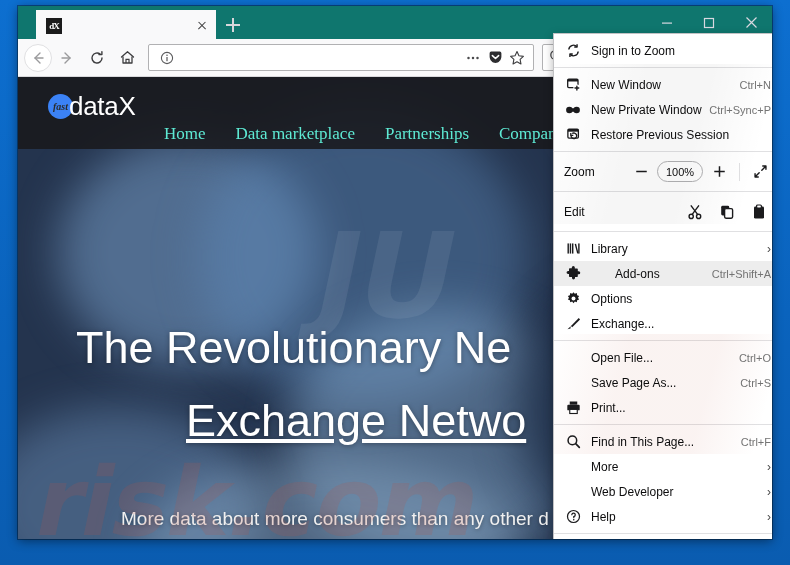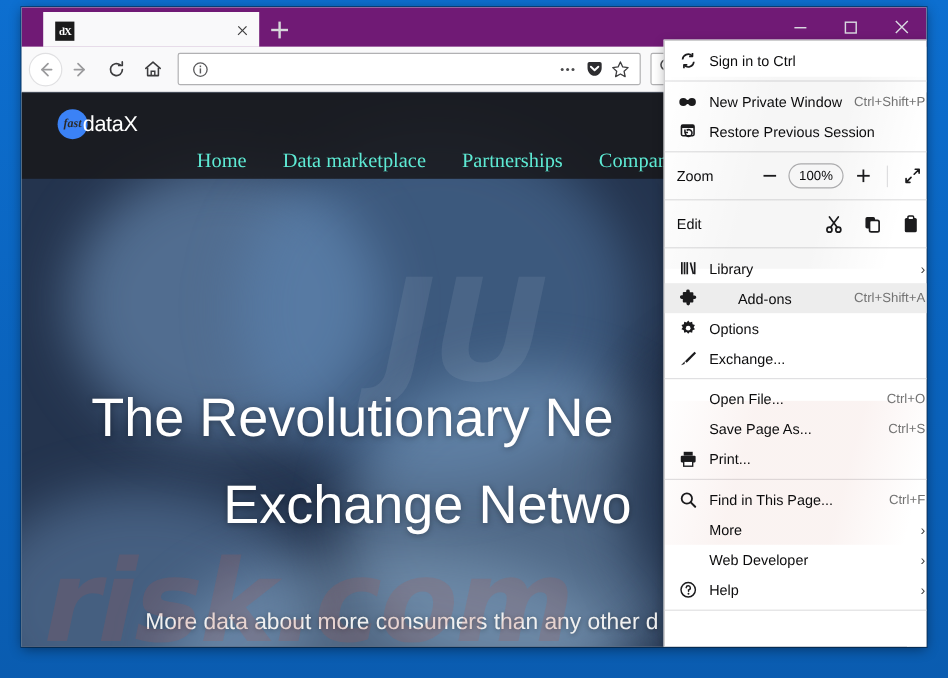--- a/index.html
+++ b/index.html
@@ -23,21 +23,21 @@
     width: 754px; height: 533px;
     background: #fff;
     box-shadow: 0 0 0 1px rgba(0,0,0,.35), 0 2px 10px rgba(0,0,0,.45);
     overflow: hidden;
   }
 
   
   #titlebar {
     position: relative;
     height: 33px;
-    background: #701a75;
+    background: #0f766e;
     display: flex; align-items: flex-end;
   }
   #titlebar-left-pad { width: 18px; height: 33px; }
   .tab {
     position: relative;
     width: 180px; height: 29px;
     background: #f9f9fa;
     display: flex; align-items: center;
     padding: 0 6px 0 10px;
     border-top: 2px solid #0a84ff00;
@@ -183,21 +183,21 @@
   #logo-badge {
     width: 25px; height: 25px; border-radius: 50%;
     background: #3b82f6;
     color: #2a2a2a;
     font-style: italic; font-weight: bold;
     font-size: 10px;
     display: flex; align-items: center; justify-content: center;
     font-family: Liberation Serif, serif;
   }
   #logo-text {
-    color: #fff; font-size: 18px; margin-left: -4px;
+    color: #fff; font-size: 26px; margin-left: -4px;
     letter-spacing: -.3px;
   }
   #site-nav {
     position: absolute; left: 146px; top: 47px;
     display: flex; gap: 30px;
   }
   #site-nav a {
     color: #5eead4; font-size: 17px; text-decoration: none;
     white-space: nowrap; cursor: pointer; font-family: Liberation Serif, serif;
   }
@@ -209,21 +209,21 @@
   #hero-title {
     color: #fff;
     font-size: 45px;
     line-height: 1.62;
     font-weight: normal;
     text-shadow: 0 1px 5px rgba(0,0,0,.35);
     white-space: nowrap;
     text-align: left;
     padding-left: 45px;
   }
-  #hero-title .line2 { padding-left: 110px; display: block; }
+  #hero-title .line2 { padding-left: 110px; display: block; text-decoration: underline; }
   #hero-sub {
     color: #f0f0f0;
     font-size: 19px;
     margin-top: 50px;
     text-shadow: 0 1px 4px rgba(0,0,0,.4);
     white-space: nowrap;
     text-align: left;
     padding-left: 90px;
   }
 
@@ -508,36 +508,48 @@
 
       <div class="menu-item">
         <span class="menu-ico">
           <svg width="15" height="15" viewBox="0 0 16 16">
             <path d="M3 7 a5 5 0 0 1 8.4 -3.3" fill="none" stroke="#1b1b1d" stroke-width="1.5"></path>
             <path d="M13 9 a5 5 0 0 1 -8.4 3.3" fill="none" stroke="#1b1b1d" stroke-width="1.5"></path>
             <path d="M11.8 1.2 L11.8 4.2 L8.8 4.2" fill="none" stroke="#1b1b1d" stroke-width="1.5" stroke-linejoin="round"></path>
             <path d="M4.2 14.8 L4.2 11.8 L7.2 11.8" fill="none" stroke="#1b1b1d" stroke-width="1.5" stroke-linejoin="round"></path>
           </svg>
         </span>
-        <span class="menu-label">Sign in to Ctrl</span>
+        <span class="menu-label">Sign in to Zoom</span>
       </div>
 
       <div class="menu-sep"></div>
 
+      <div class="menu-item">
+        <span class="menu-ico">
+          <svg width="15" height="15" viewBox="0 0 16 16">
+            <rect x="1.8" y="2.2" width="11" height="9.2" rx="1.2" fill="none" stroke="#1b1b1d" stroke-width="1.4"></rect>
+            <rect x="1.8" y="2.2" width="11" height="2.6" fill="#1b1b1d"></rect>
+            <circle cx="11.6" cy="11.8" r="3.1" fill="#fff" stroke="#fff" stroke-width="1.4"></circle>
+            <path d="M11.6 9.8 L11.6 13.8 M9.6 11.8 L13.6 11.8" stroke="#1b1b1d" stroke-width="1.5" stroke-linecap="round"></path>
+          </svg>
+        </span>
+        <span class="menu-label">New Window</span>
+        <span class="menu-accel">Ctrl+N</span>
+      </div>
 
       <div class="menu-item">
         <span class="menu-ico">
           <svg width="16" height="16" viewBox="0 0 16 16">
             <circle cx="4.4" cy="8" r="3.3" fill="#1b1b1d"></circle>
             <circle cx="11.6" cy="8" r="3.3" fill="#1b1b1d"></circle>
             <rect x="4.4" y="6.3" width="7.2" height="3.4" fill="#1b1b1d"></rect>
           </svg>
         </span>
         <span class="menu-label">New Private Window</span>
-        <span class="menu-accel">Ctrl+Shift+P</span>
+        <span class="menu-accel">Ctrl+Sync+P</span>
       </div>
 
       <div class="menu-item">
         <span class="menu-ico">
           <svg width="15" height="15" viewBox="0 0 16 16">
             <rect x="2" y="2.4" width="11.2" height="9.4" rx="1.2" fill="none" stroke="#1b1b1d" stroke-width="1.4"></rect>
             <rect x="2" y="2.4" width="11.2" height="2.6" fill="#1b1b1d"></rect>
             <path d="M5.4 9.4 a3 3 0 1 0 1.2 -2.4" fill="none" stroke="#1b1b1d" stroke-width="1.4"></path>
             <path d="M5.1 6.3 L5.1 9 L7.8 9" fill="none" stroke="#1b1b1d" stroke-width="1.4" stroke-linejoin="round"></path>
           </svg>

